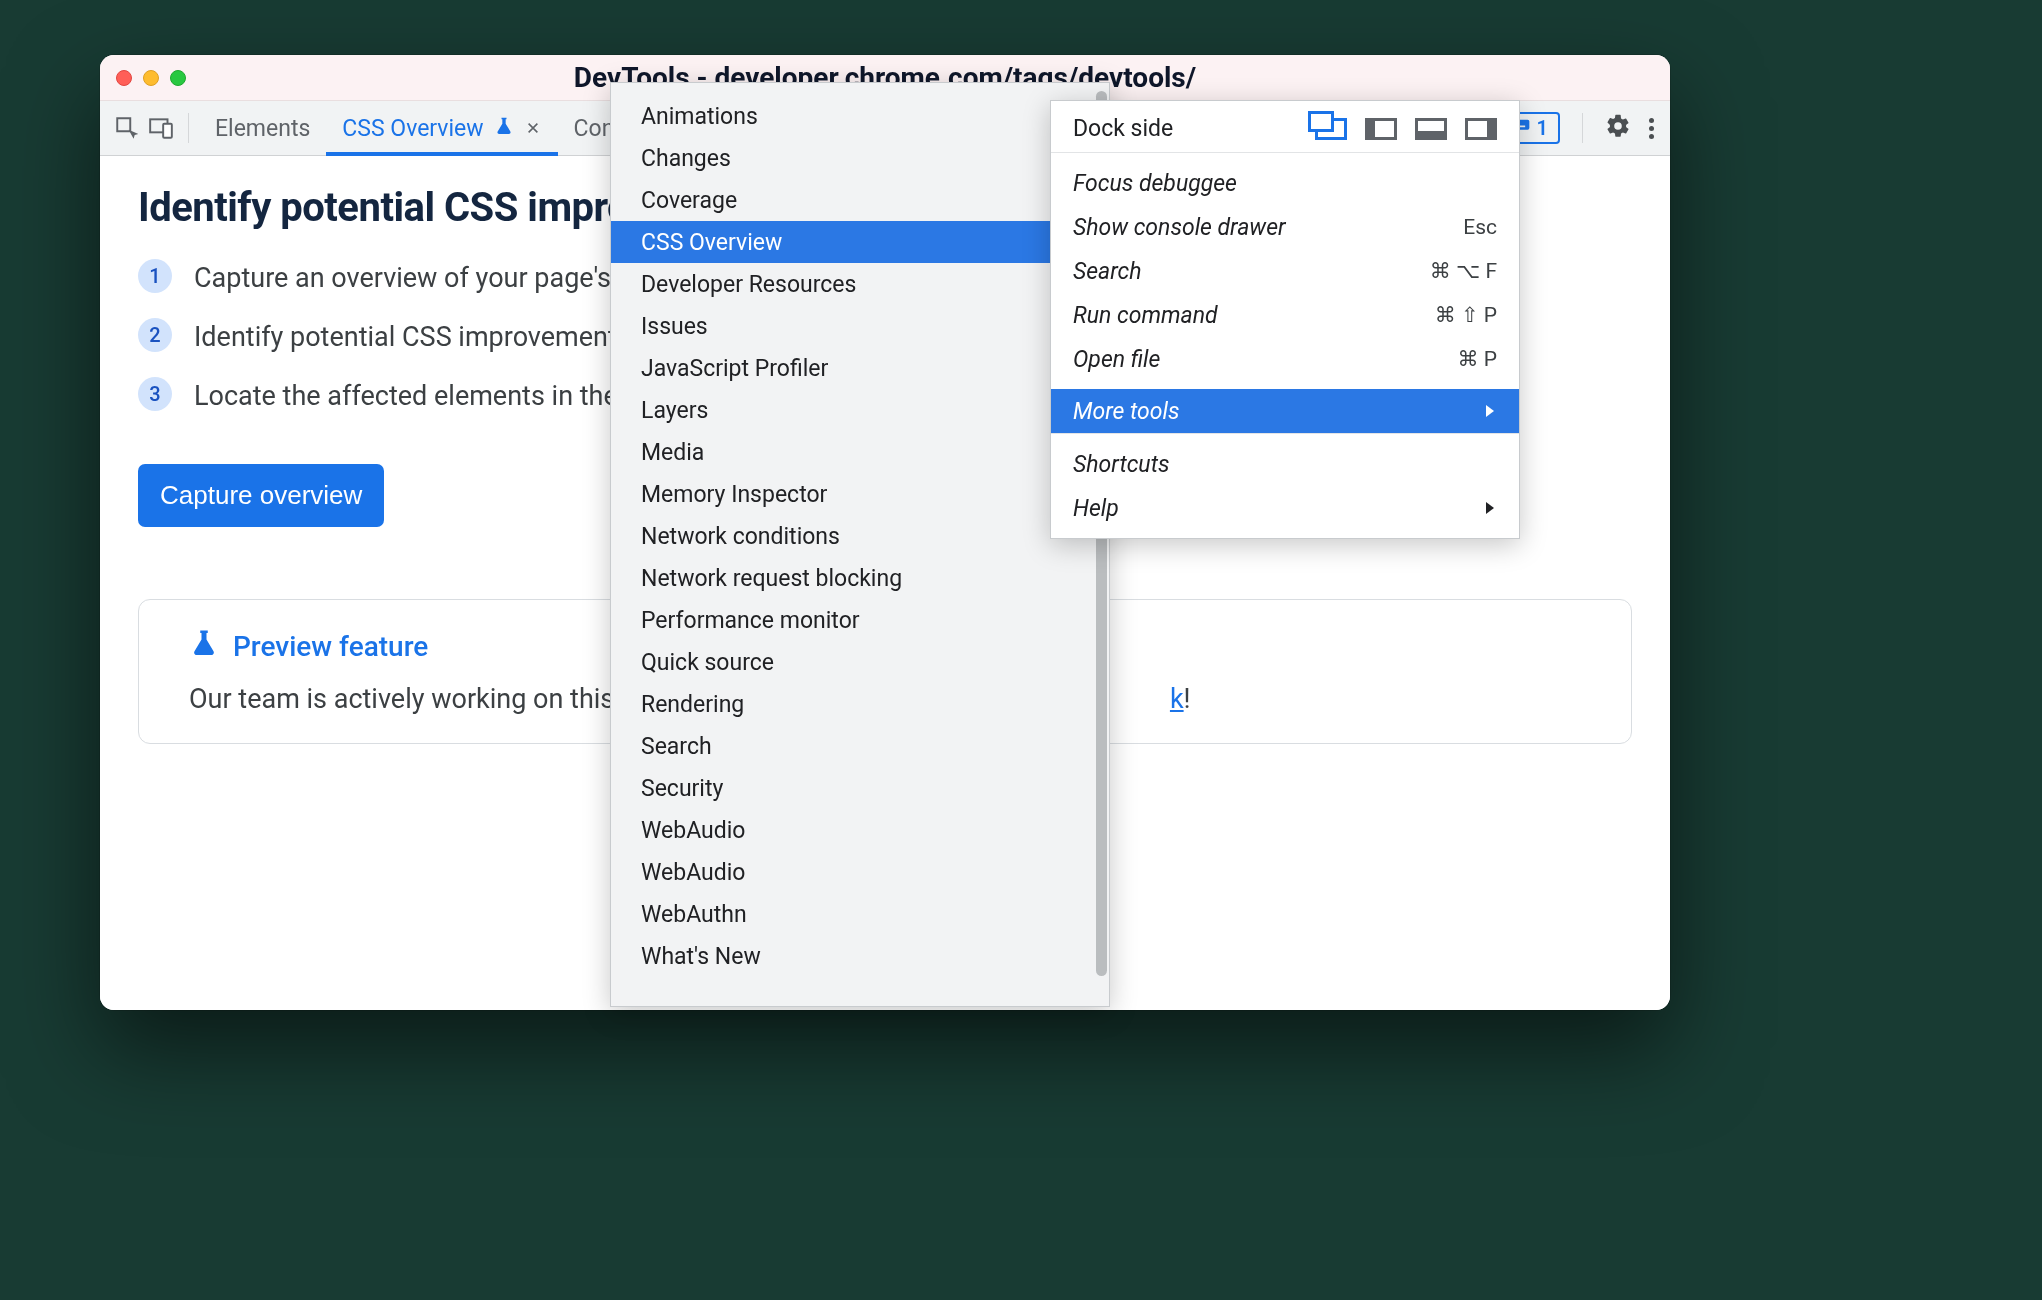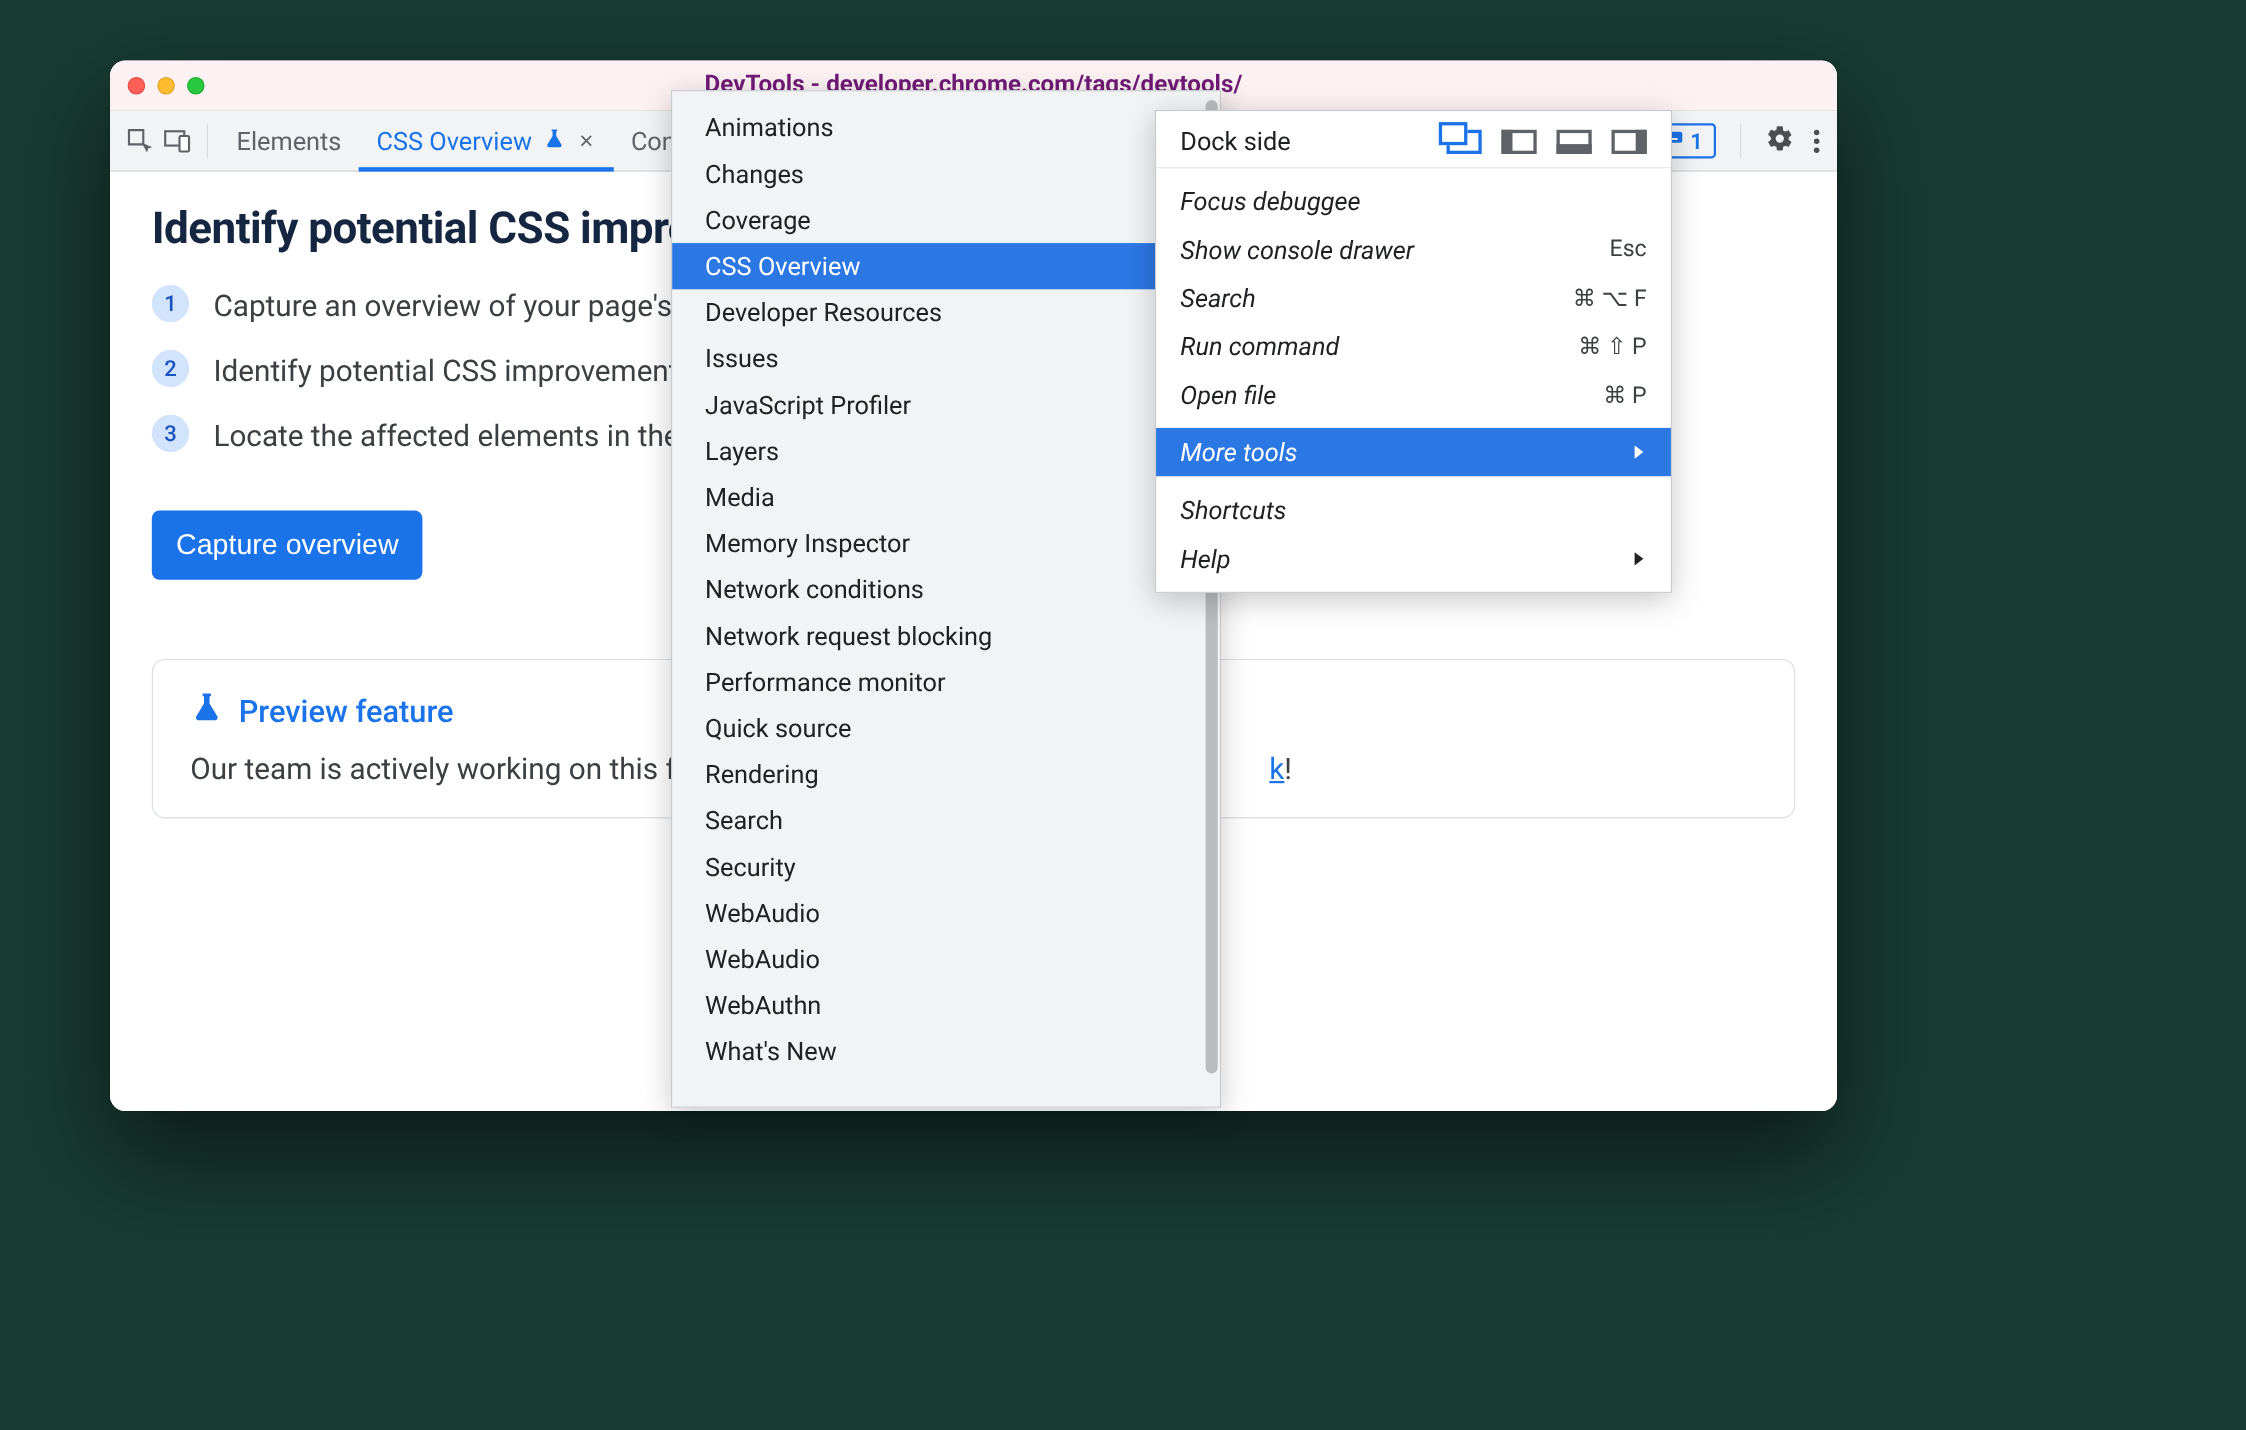--- a/index.html
+++ b/index.html
@@ -10,21 +10,21 @@
     background: #fff; border-radius: 14px; overflow: hidden;
     box-shadow: 0 40px 90px rgba(0,0,0,0.55), 0 0 0 1px rgba(0,0,0,0.12);
   }
   
   .titlebar { height: 46px; background: #fcf2f3; display: flex; align-items: center; position: relative; border-bottom: 1px solid #e9dedf; }
   .traffic { display: flex; gap: 11px; padding-left: 16px; }
   .dot { width: 16px; height: 16px; border-radius: 50%; }
   .dot.red { background: #ff5f57; border: 1px solid #e24640; }
   .dot.yellow { background: #febc2e; border: 1px solid #dfa023; }
   .dot.green { background: #28c840; border: 1px solid #1fa82f; }
-  .title { position: absolute; left: 0; right: 0; text-align: center; font-size: 22px; font-weight: 700; color: #701a75; pointer-events: none; }
+  .title { position: absolute; left: 0; right: 0; text-align: center; font-size: 28px; font-weight: 700; color: #0f172a; pointer-events: none; }
 
   
   .tabstrip { height: 55px; background: #f1f3f4; border-bottom: 1px solid #d0d2d4; display: flex; align-items: center; padding: 0 10px; gap: 0; position: relative; }
   .ts-icon { width: 34px; height: 34px; display: flex; align-items: center; justify-content: center; color: #555; fill: #555; }
   .ts-icon svg { width: 26px; height: 26px; }
   .v-sep { width: 1px; height: 30px; background: #d5d7d9; margin: 0 10px; }
   .tab { padding: 0 16px; height: 100%; display: flex; align-items: center; gap: 10px; color: #5f6368; font-size: 23px; cursor: pointer; position: relative; }
   .tab.active { color: #1a73e8; }
   .tab.active::after { content:""; position:absolute; left:0; right:0; bottom:-1px; height:4px; background:#1a73e8; }
   .flask-mini svg { width: 20px; height: 20px; fill: #5f6368; }
@@ -39,21 +39,21 @@
   .kebab div { width:5px; height:5px; border-radius:50%; background:#4b4f52; }
 
   
   .panel { background:#fff; padding: 28px 38px; height: calc(100% - 46px - 55px); overflow:hidden; }
   .panel h1 { color:#142640; font-size:40px; font-weight:700; margin-bottom: 28px; letter-spacing: -0.5px; }
   .olist { list-style:none; display:flex; flex-direction:column; gap: 20px; }
   .orow { display:flex; gap: 22px; align-items:flex-start; }
   .num { flex:none; width:34px; height:34px; border-radius:50%; background:#d2e3fc; color:#1a52c0; display:flex; align-items:center; justify-content:center; font-size:20px; font-weight:500; }
   .otxt { font-size:27px; color:#3c4043; line-height:1.45; }
   .capture-btn { margin-top: 48px; background:#1a73e8; color:#fff; border:none; border-radius:7px; font-size:26px; padding: 16px 22px; font-weight:400; cursor:pointer; }
-  .preview-card { margin-top: 72px; border:1px solid #d9dde1; border-radius:12px; padding: 28px 34px; }
+  .preview-card { margin-top: 72px; border:1px solid #d9dde1; border-radius:12px; padding: 28px 50px; }
   .pf-head { display:flex; align-items:center; gap: 14px; color:#1a73e8; font-size:28px; font-weight:500; margin-bottom: 18px; }
   .pf-head svg { width:30px; height:30px; fill:#1a73e8; }
   .pf-body { font-size:27px; color:#3c4043; }
   .link-frag { color:#1a73e8; text-decoration: underline; }
 
   
   .settings-menu {
     position: absolute; top: 100px; left: 1050px; width: 470px;
     background:#fff; border:1px solid #c8cbce; box-shadow: 0 6px 26px rgba(0,0,0,0.22);
     font-size: 23px; color:#202124;

